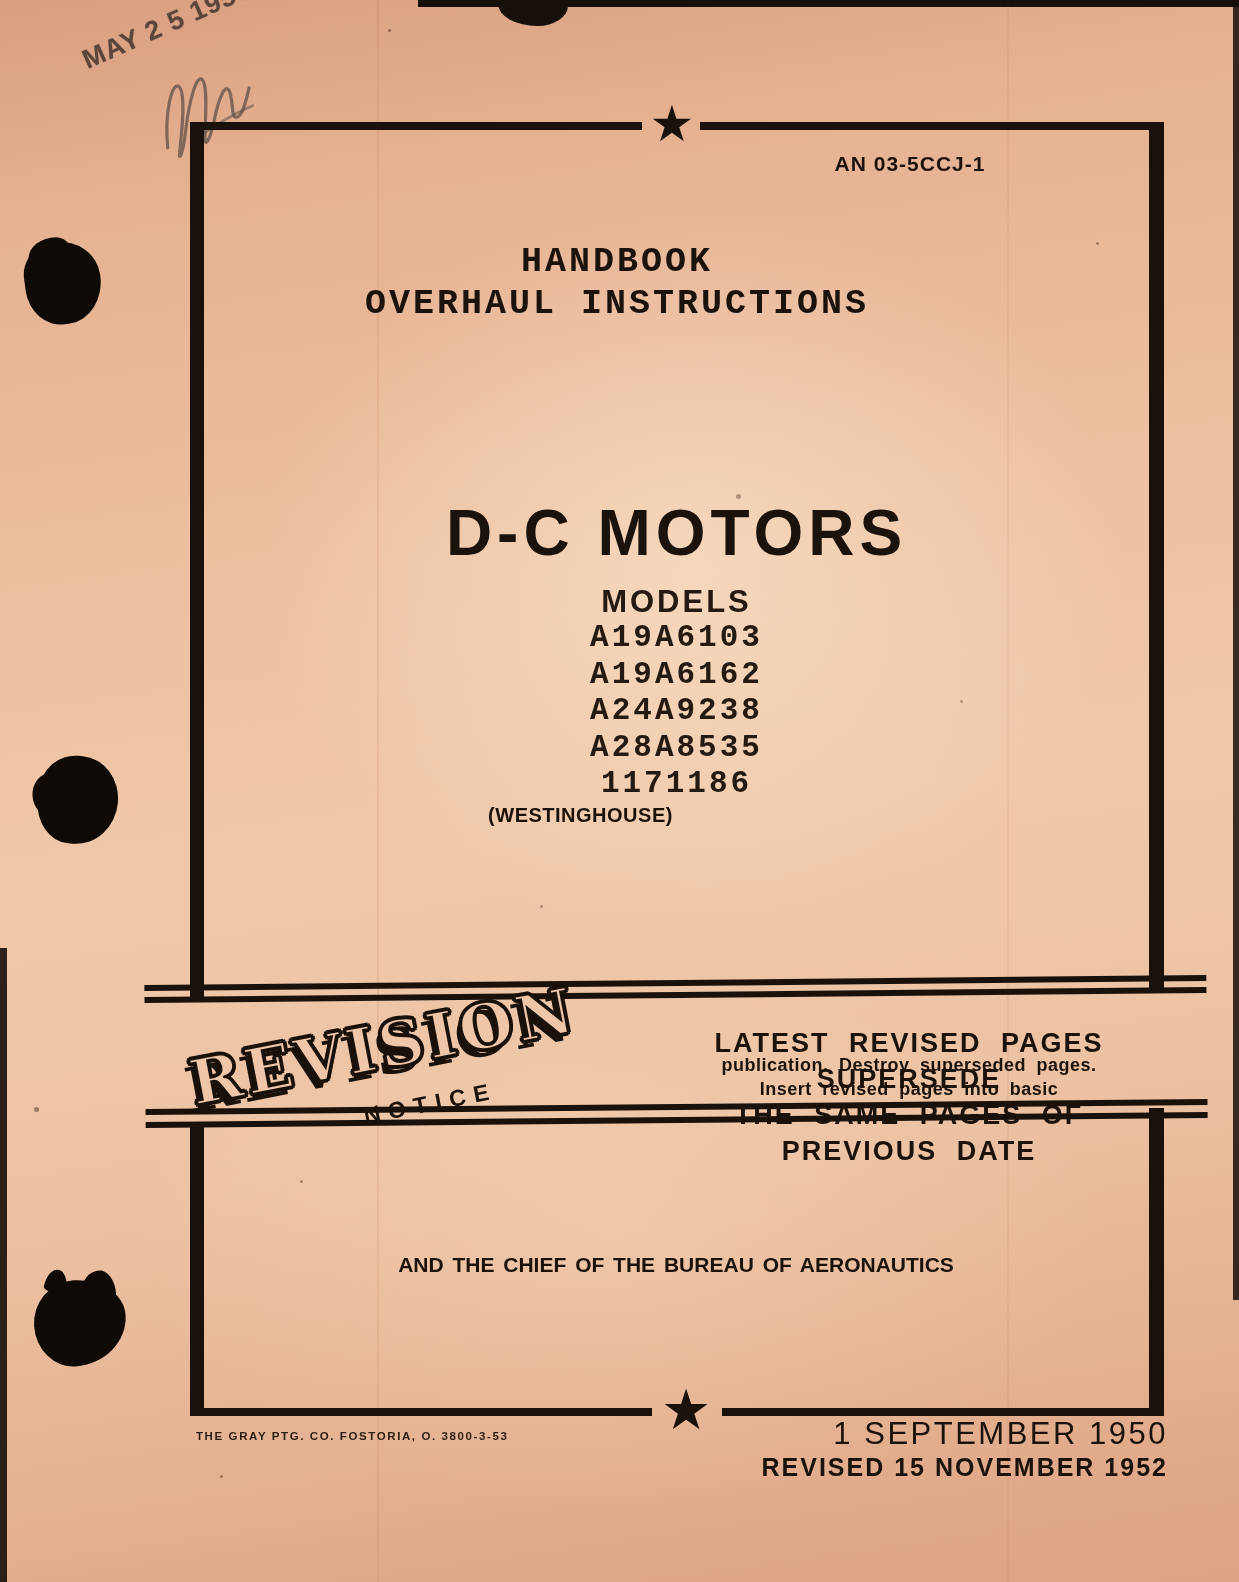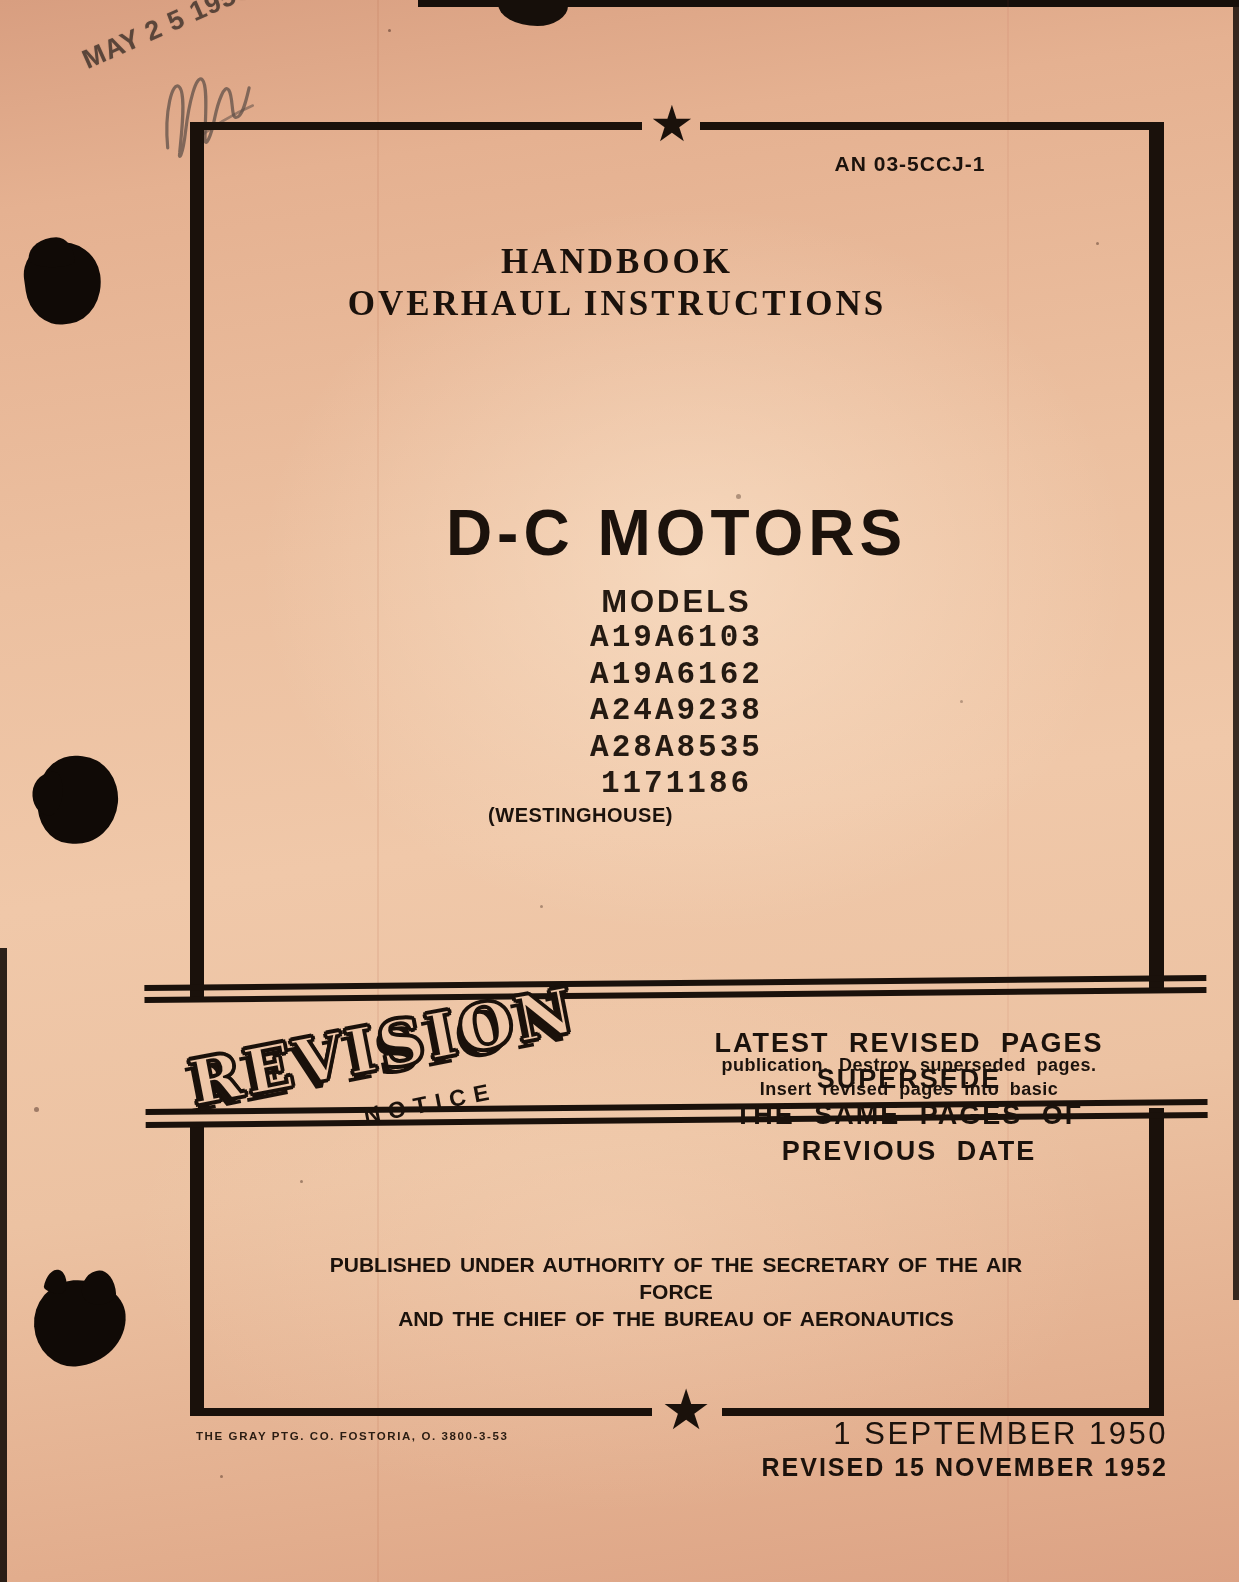--- a/index.html
+++ b/index.html
@@ -50,21 +50,21 @@
   .fr-left-u{left:190px;top:122px;width:14px;height:878px;}
   .fr-left-d{left:190px;top:1124px;width:14px;height:292px;}
   .fr-right-u{left:1149px;top:122px;width:15px;height:870px;}
   .fr-right-d{left:1149px;top:1108px;width:15px;height:308px;}
   .star{color:#1a110b;line-height:1;}
   .star-top{left:644px;top:99px;width:56px;font-size:50px;text-align:center;}
   .star-bottom{left:654px;top:1382px;width:64px;font-size:56px;text-align:center;}
   
   .doc-number{left:780px;top:152px;width:260px;text-align:center;font-weight:bold;font-size:21px;letter-spacing:1px;}
   .handbook{left:204px;top:241px;width:826px;text-align:center;
-    font-family:Liberation Serif, serif;font-weight:bold;font-size:35px;letter-spacing:3px;line-height:42px;}
+    font-family:Liberation Mono, monospace;font-weight:bold;font-size:35px;letter-spacing:3px;line-height:42px;}
   .dc-motors{left:204px;top:496px;width:945px;text-align:center;font-weight:bold;font-size:64px;letter-spacing:5px;}
   .models-label{left:204px;top:584px;width:945px;text-align:center;font-weight:bold;font-size:31px;letter-spacing:3px;color:#241a12;}
   .model-list{left:204px;top:620px;width:945px;text-align:center;font-weight:bold;font-size:31px;letter-spacing:3px;line-height:36.5px;color:#241a12;font-family:Liberation Mono, monospace;}
   .manufacturer{left:204px;top:804px;width:753px;text-align:center;font-weight:bold;font-size:20px;letter-spacing:0.5px;}
   
   .banner{left:145px;top:968px;width:1062px;height:164px;transform:rotate(-0.55deg);}
   .bl{position:absolute;left:0;width:100%;height:6px;background:#1a110b;}
   .bl.a1{top:12px;} .bl.a2{top:24px;} .bl.b1{top:136px;} .bl.b2{top:149px;}
   .revision-word{left:185px;top:1054px;width:470px;transform:rotate(-11deg);transform-origin:0 0;
     font-family:"DejaVu Serif",serif;font-weight:bold;font-size:62px;letter-spacing:4px;line-height:1;
@@ -145,21 +145,20 @@
   <div class="abs rev-headline">
     <div>LATEST REVISED PAGES SUPERSEDE</div>
     <div>THE SAME PAGES OF PREVIOUS DATE</div>
   </div>
   <div class="abs rev-instructions">
     <div>publication. Destroy superseded pages.</div>
     <div>Insert revised pages into basic</div>
   </div>
 
   <div class="abs authority">
-    <div>PUBLISHED UNDER AUTHORITY OF THE SECRETARY OF THE AIR FORCE</div>
     <div>AND THE CHIEF OF THE BUREAU OF AERONAUTICS</div>
   </div>
 
   <div class="abs printer">THE GRAY PTG. CO. FOSTORIA, O. 3800-3-53</div>
   <div class="abs date-pub">1 SEPTEMBER 1950</div>
   <div class="abs date-rev">REVISED 15 NOVEMBER 1952</div>
 
 </div>
 
 </body></html>

